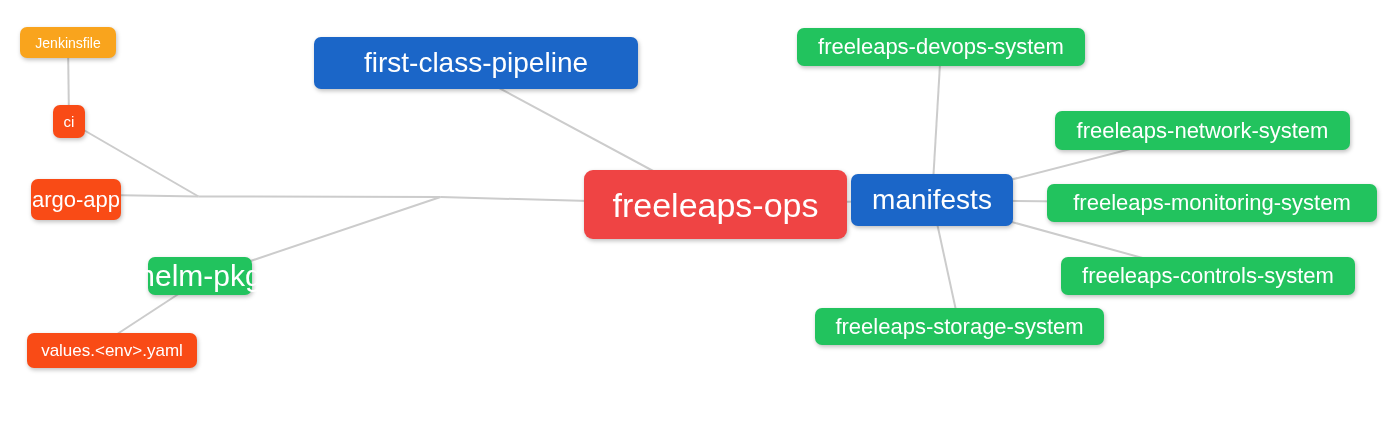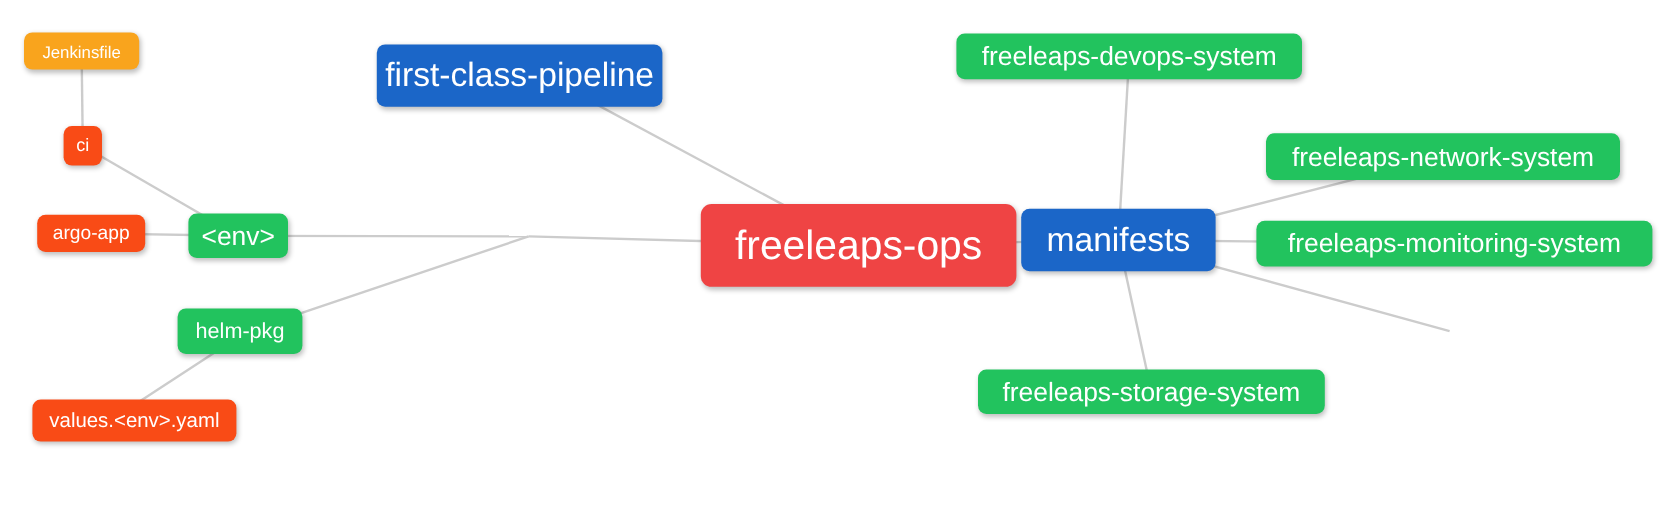--- a/index.html
+++ b/index.html
@@ -52,25 +52,25 @@
       <line x1="440.5" y1="197" x2="715.5" y2="204.5" stroke="#cccccc" stroke-width="2"></line>
       <line x1="715.5" y1="204.5" x2="932" y2="200" stroke="#cccccc" stroke-width="2"></line>
       <line x1="932" y1="200" x2="941" y2="47" stroke="#cccccc" stroke-width="2"></line>
       <line x1="932" y1="200" x2="1202.5" y2="130.5" stroke="#cccccc" stroke-width="2"></line>
       <line x1="932" y1="200" x2="1212" y2="203" stroke="#cccccc" stroke-width="2"></line>
       <line x1="932" y1="200" x2="1208" y2="276" stroke="#cccccc" stroke-width="2"></line>
       <line x1="932" y1="200" x2="959.5" y2="326.5" stroke="#cccccc" stroke-width="2"></line>
     </svg>
 
 <div class="mm-node" style="left: 584px; top: 170px; width: 263px; height: 69px; font-size: 34px; background: #ef4444; color: rgb(255, 255, 255); border-radius: 9px;">freeleaps-ops</div>
-    <div class="mm-node" style="left: 314px; top: 37px; width: 238px; height: 52px; font-size: 28px; background: rgb(27, 102, 200); color: rgb(255, 255, 255);">first-class-pipeline</div>
+    <div class="mm-node" style="left: 314px; top: 37px; width: 324px; height: 52px; font-size: 28px; background: rgb(27, 102, 200); color: rgb(255, 255, 255);">first-class-pipeline</div>
     <div class="mm-node" style="left: 851px; top: 174px; width: 162px; height: 52px; font-size: 28px; background: rgb(27, 102, 200); color: rgb(255, 255, 255);">manifests</div>
-    <div class="mm-node" style="left: 157px; top: 178px; width: 83px; height: 37px; font-size: 22px; background: rgb(34, 195, 94); color: rgb(255, 255, 255);">&lt;env&gt;</div>
-    <div class="mm-node" style="left: 148px; top: 257px; width: 104px; height: 38px; font-size: 18px; background: rgb(34, 195, 94); color: rgb(255, 255, 255);">helm-pkg</div>
+    <div class="mm-node" style="left: 148px; top: 257px; width: 104px; height: 38px; font-size: 30px; background: rgb(34, 195, 94); color: rgb(255, 255, 255);">helm-pkg</div>
     <div class="mm-node" style="left: 53px; top: 105px; width: 32px; height: 33px; font-size: 15px; background: rgb(249, 75, 22); color: rgb(255, 255, 255);">ci</div>
-    <div class="mm-node" style="left: 31px; top: 179px; width: 90px; height: 31px; font-size: 16px; background: rgb(249, 75, 22); color: rgb(255, 255, 255);">argo-app</div>
+    <div class="mm-node" style="left: 31px; top: 179px; width: 90px; height: 41px; font-size: 22px; background: rgb(249, 75, 22); color: rgb(255, 255, 255);">argo-app</div>
     <div class="mm-node" style="left: 7px; top: 333px; width: 170px; height: 35px; font-size: 17px; background: rgb(249, 75, 22); color: rgb(255, 255, 255); margin-left: 20px;">values.&lt;env&gt;.yaml</div>
     <div class="mm-node" style="left: 20px; top: 27px; width: 96px; height: 31px; font-size: 14px; background: rgb(249, 164, 29); color: rgb(255, 255, 255);">Jenkinsfile</div>
     <div class="mm-node" style="left: 797px; top: 28px; width: 288px; height: 38px; font-size: 22px; background: rgb(34, 195, 94); color: rgb(255, 255, 255);">freeleaps-devops-system</div>
     <div class="mm-node" style="left: 1055px; top: 111px; width: 295px; height: 39px; font-size: 22px; background: rgb(34, 195, 94); color: rgb(255, 255, 255);">freeleaps-network-system</div>
     <div class="mm-node" style="left: 1047px; top: 184px; width: 330px; height: 38px; font-size: 22px; background: rgb(34, 195, 94); color: rgb(255, 255, 255);">freeleaps-monitoring-system</div>
+    <div class="mm-node" style="left: 1061px; top: 257px; width: 294px; height: 38px; font-size: 22px; background: rgb(34, 195, 94); color: rgb(255, 255, 255);">freeleaps-controls-system</div>
     <div class="mm-node" style="left: 815px; top: 308px; width: 289px; height: 37px; font-size: 22px; background: rgb(34, 195, 94); color: rgb(255, 255, 255);">freeleaps-storage-system</div>
   </div>
 
 </body></html>

